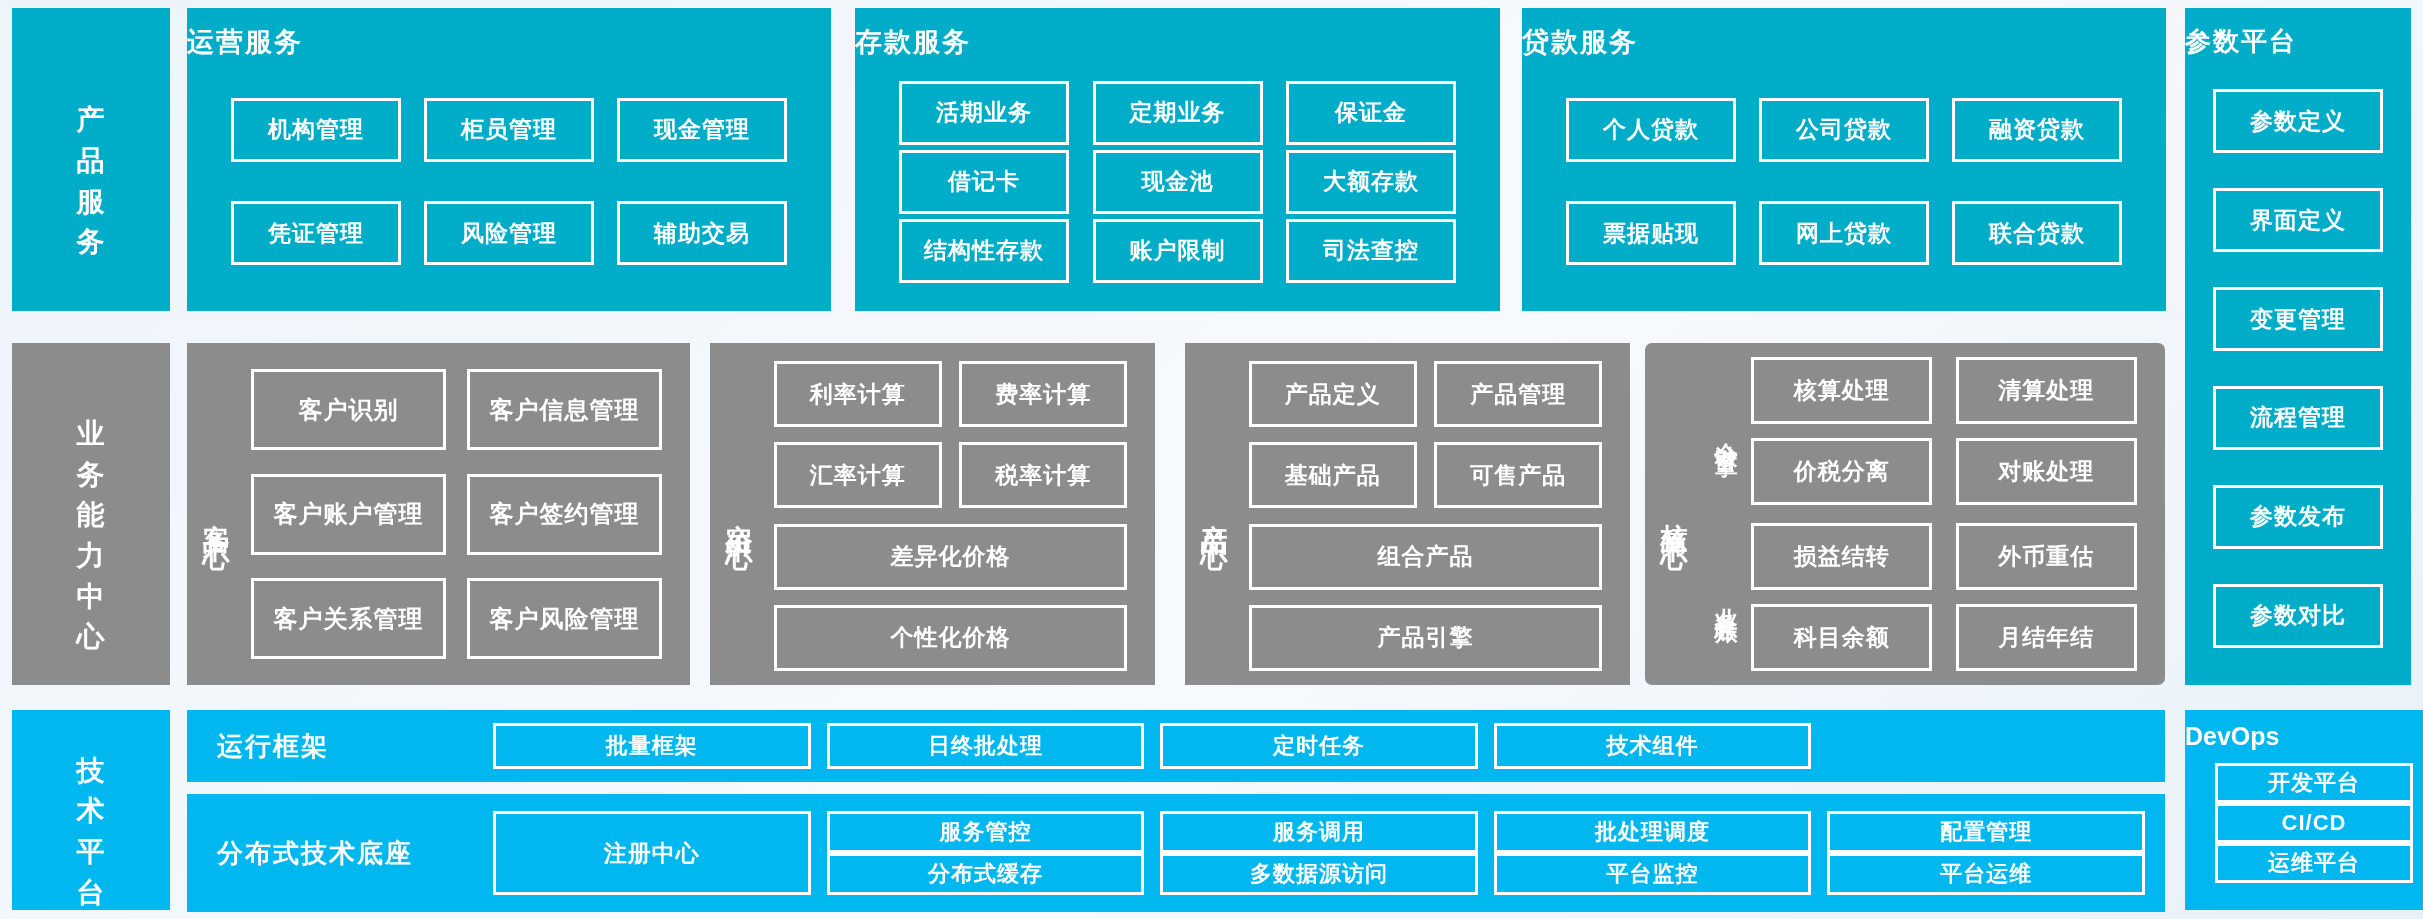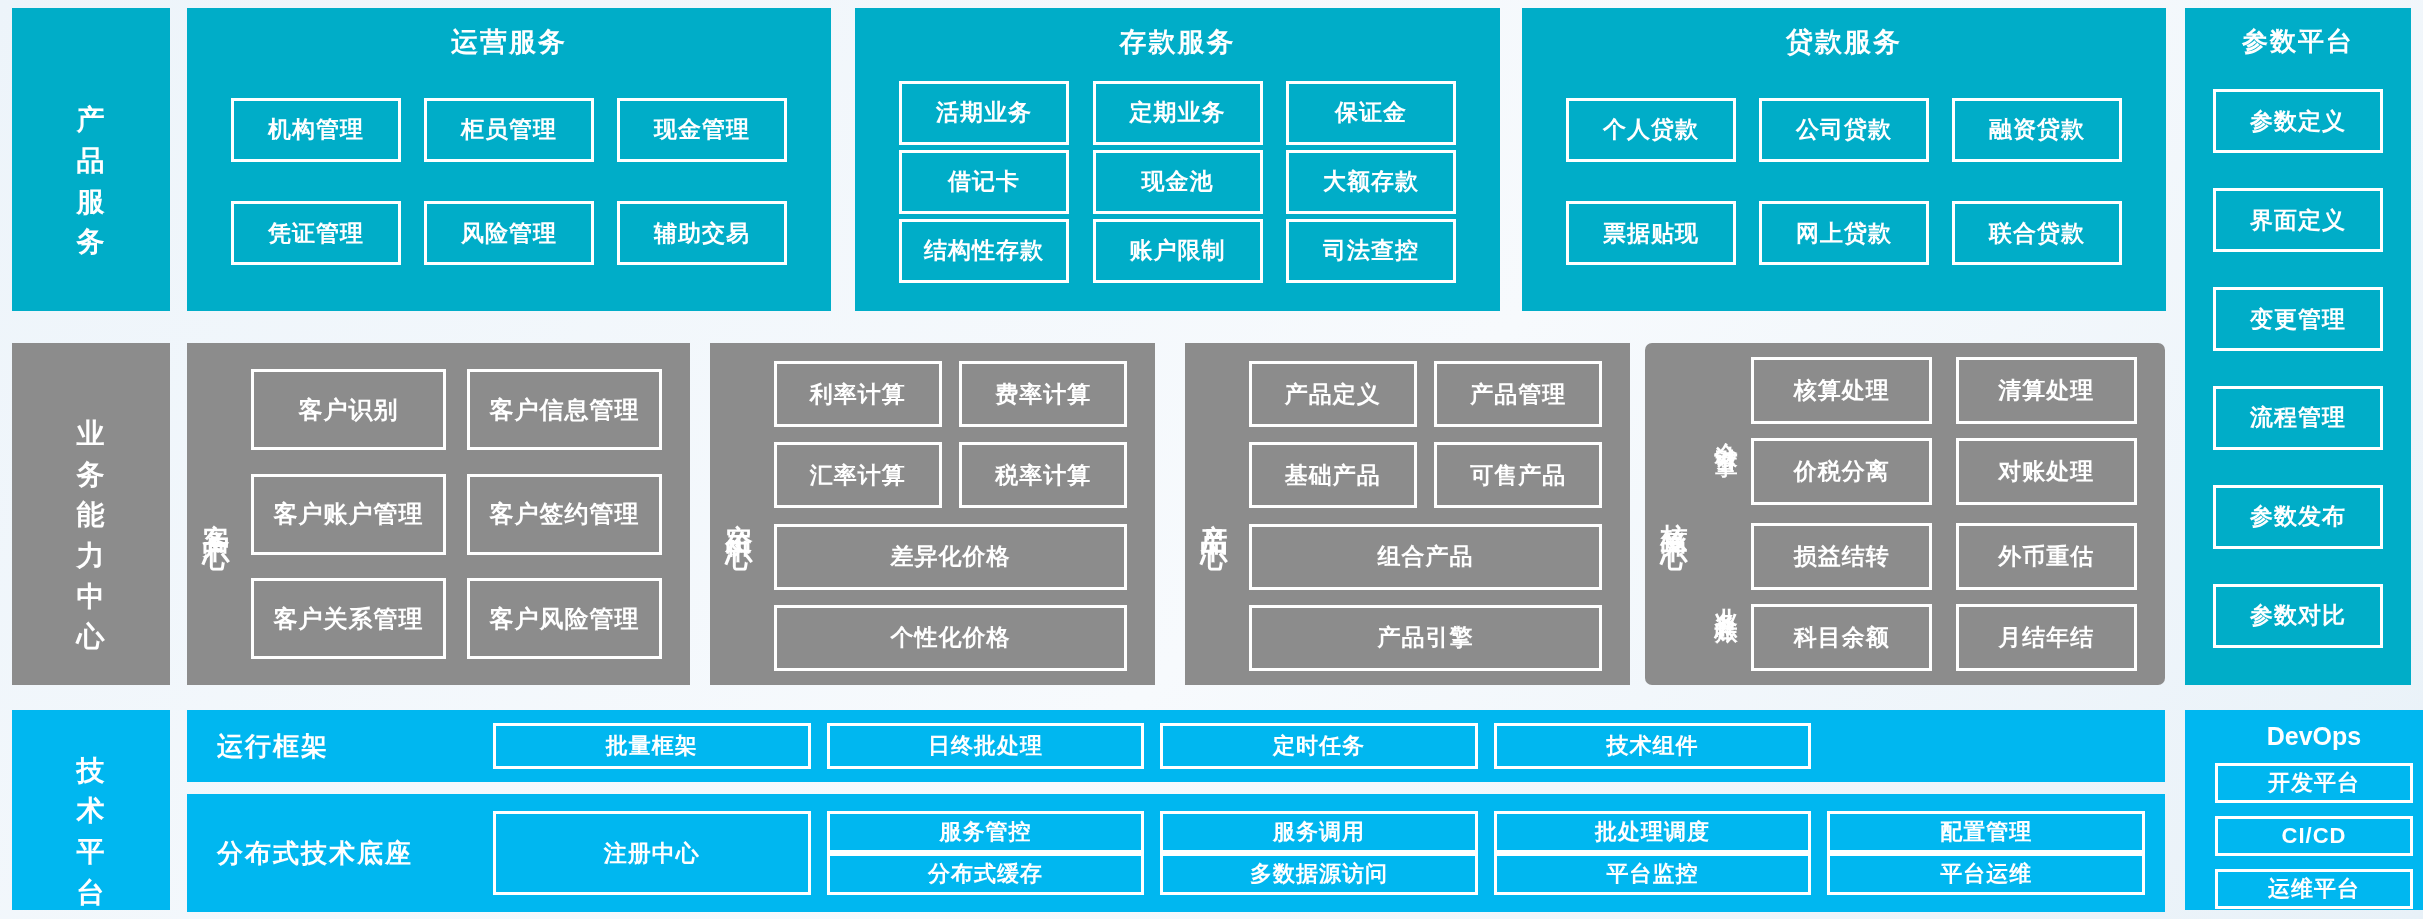--- a/index.html
+++ b/index.html
@@ -3,21 +3,21 @@
 <meta charset="utf-8">
 <style>
   html,body{margin:0;padding:0;}
   .page{position:relative;width:2423px;height:919px;
     background:linear-gradient(135deg,#edf4fa 0%,#f7fafd 55%,#e8f1f8 100%);
     font-family:"Liberation Sans",sans-serif;color:#fff;overflow:hidden;}
   .teal{background:#00ADC8;}
   .blue{background:#00B7F0;}
   .gray{background:#8C8C8C;}
   .abs{position:absolute;}
-  .panel-title{padding-top:16px;text-align:center;font-size:27px;font-weight:bold;letter-spacing:2px;}
+  .panel-title{padding-top:16px;text-align:left;font-size:27px;font-weight:bold;letter-spacing:2px;}
   .chip{border:3px solid #fff;box-sizing:border-box;display:flex;align-items:center;justify-content:center;
     font-size:23px;font-weight:bold;text-align:center;letter-spacing:1px;}
   .rows{position:absolute;top:70px;bottom:26px;left:44px;right:44px;display:flex;flex-direction:column;justify-content:space-around;}
   .chip-row{display:flex;justify-content:space-between;}
   .chip-row .chip{width:170px;height:64px;}
   
   .side-box{display:flex;align-items:center;justify-content:center;}
   .side-box .lbl{width:2em;font-size:28px;font-weight:bold;line-height:1.45;word-break:break-all;text-align:center;letter-spacing:1px;margin-top:44px;}
   
   .vcol-items{position:absolute;left:28px;right:28px;display:flex;flex-direction:column;justify-content:space-around;}
@@ -37,21 +37,21 @@
     writing-mode:vertical-rl;text-orientation:upright;font-size:23px;font-weight:bold;letter-spacing:4px;}
   .acct-grid{flex:1;display:flex;flex-direction:column;justify-content:space-between;height:148px;}
   .acct-grid .chip{width:47%;height:67px;font-size:23px;}
   
   .tech-row{display:grid;grid-template-columns:270px repeat(5,1fr);gap:16px;align-items:center;padding:0 20px;box-sizing:border-box;}
   .tech-label{font-size:26px;font-weight:bold;padding-left:10px;letter-spacing:2px;}
   .tech-row .chip{height:46px;font-size:22px;}
   .chip.registry{height:84px;font-size:23px;}
   .stack2{display:flex;flex-direction:column;justify-content:space-between;height:84px;}
   .stack2 .chip{height:48px;font-size:22px;}
-  .devops-items{margin:12px 30px 0;display:flex;flex-direction:column;gap:13px;}
+  .devops-items{margin:12px 30px 0;display:flex;flex-direction:column;}
   .devops-items .chip{height:40px;font-size:22px;}
 </style>
 </head>
 <body>
 
 <div class="page">
 
   <div class="abs teal side-box" style="left:12px;top:8px;width:158px;height:303px;">
     <div class="lbl">产品服务</div>
   </div>

